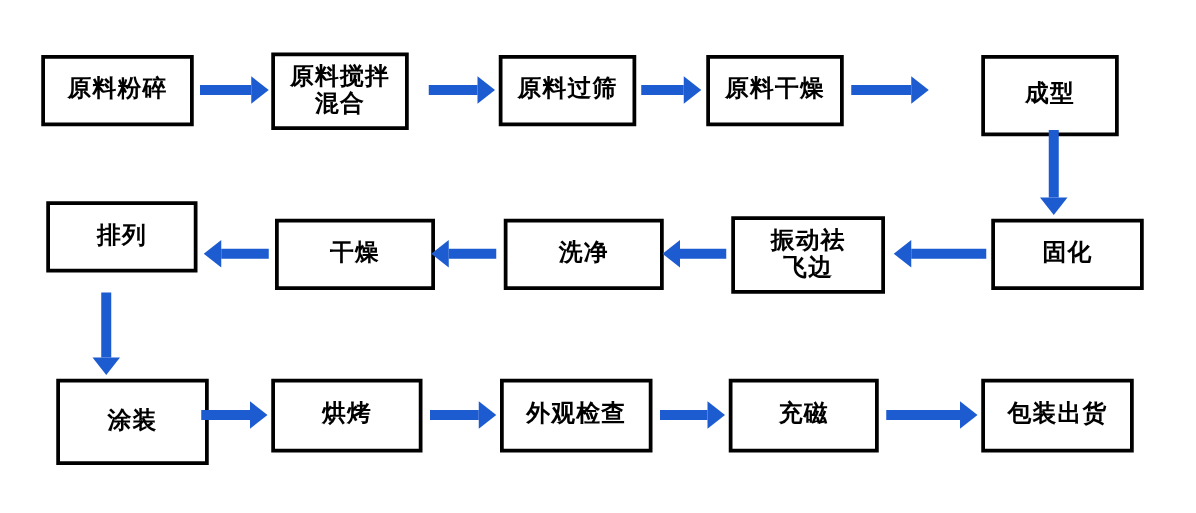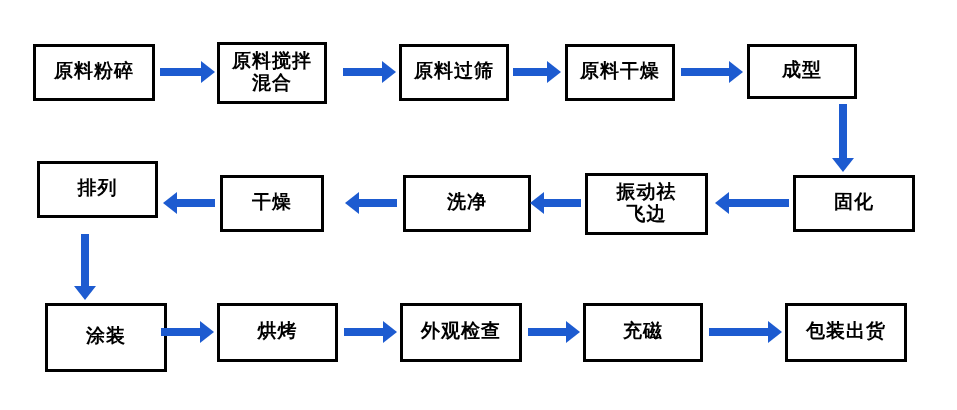--- a/index.html
+++ b/index.html
@@ -62,27 +62,27 @@
 </head>
 <body>
 
 <div class="canvas">
 
   <div class="node" style="left:33px;top:44px;width:122px;height:57px">原料粉碎</div>
   <div class="node" style="left:217px;top:42px;width:110px;height:62px">原料搅拌
 混合</div>
   <div class="node" style="left:399px;top:44px;width:110px;height:57px">原料过筛</div>
   <div class="node" style="left:565px;top:44px;width:110px;height:57px">原料干燥</div>
-  <div class="node" style="left:747px;top:44px;width:110px;height:55px">成型</div>
+  <div class="node" style="left:785px;top:44px;width:110px;height:65px">成型</div>
 
   <div class="node" style="left:793px;top:175px;width:122px;height:57px">固化</div>
   <div class="node" style="left:585px;top:173px;width:123px;height:62px">振动祛
 飞边</div>
   <div class="node" style="left:403px;top:175px;width:128px;height:57px">洗净</div>
-  <div class="node" style="left:220px;top:175px;width:104px;height:57px">干燥</div>
+  <div class="node" style="left:220px;top:175px;width:128px;height:57px">干燥</div>
   <div class="node" style="left:37px;top:161px;width:121px;height:57px">排列</div>
 
   <div class="node" style="left:45px;top:303px;width:122px;height:69px">涂装</div>
   <div class="node" style="left:217px;top:303px;width:121px;height:59px">烘烤</div>
   <div class="node" style="left:400px;top:303px;width:122px;height:59px">外观检查</div>
   <div class="node" style="left:583px;top:303px;width:120px;height:59px">充磁</div>
   <div class="node" style="left:785px;top:303px;width:122px;height:59px">包装出货</div>
 
   <div class="arrow h right" style="left:160px;top:61px;width:55px">
       <div class="shaft"></div>

